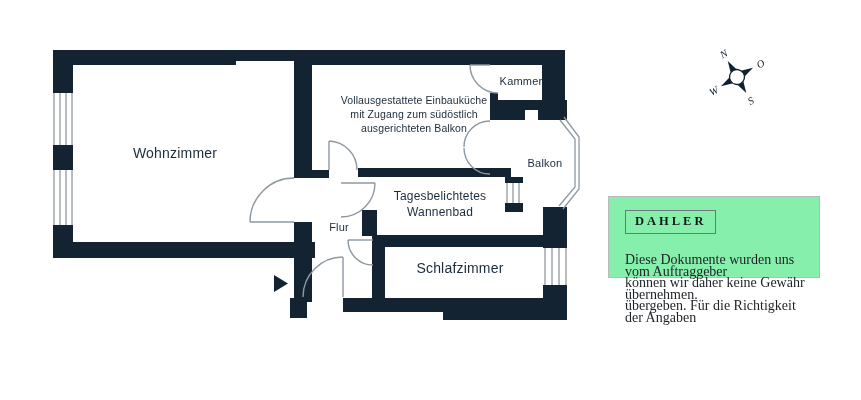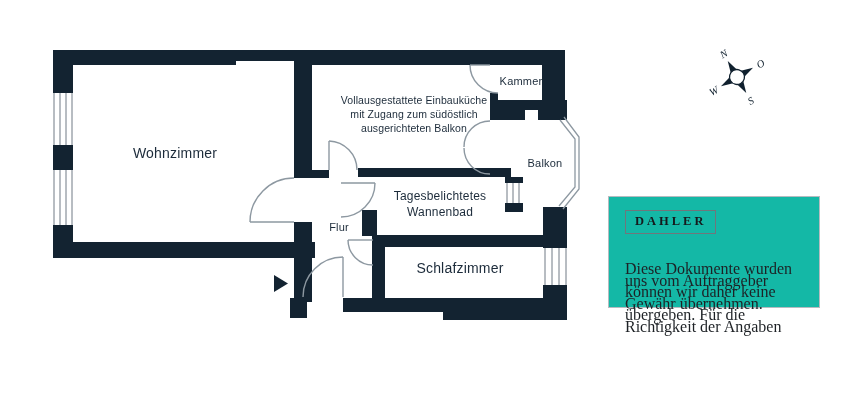--- a/index.html
+++ b/index.html
@@ -5,28 +5,28 @@
   html,body{margin:0;padding:0;background:#ffffff;}
   .canvas{position:relative;width:861px;height:400px;background:#ffffff;overflow:hidden;
           font-family:"Liberation Sans", sans-serif;}
   .plan-svg{position:absolute;left:0;top:0;}
   svg text{fill:#1c2b3a;font-family:"Liberation Sans", sans-serif;}
   .room-label-lg{font-size:14px;letter-spacing:.2px;}
   .room-label-md{font-size:12px;letter-spacing:.2px;}
   .room-label-sm{font-size:11px;letter-spacing:.2px;}
   .note-line{font-size:10.5px;letter-spacing:.1px;}
   .compass-letter{font-family:"Liberation Serif", serif;font-style:italic;font-size:10.5px;fill:#10202e;}
-  .disclaimer-panel{position:absolute;left:608px;top:196px;width:212px;height:112px;
-          border:1px solid #b6bbc0;background:#14b8a6;box-sizing:border-box;padding-left:18px;}
+  .disclaimer-panel{position:absolute;left:608px;top:196px;width:212px;height:82px;
+          border:1px solid #b6bbc0;background:#86efac;box-sizing:border-box;padding-left:18px;}
   .brand-box{position:absolute;left:16px;top:13px;display:inline-block;
           border:1px solid #70767b;padding:3px 9px 4px 9px;
           font-family:"Liberation Serif", serif;font-size:12.5px;font-weight:bold;
           letter-spacing:3px;color:#15191c;}
-  .disclaimer-text{position:absolute;left:16px;top:66px;width:190px;
-          font-family:"Liberation Serif", serif;font-size:16px;line-height:11.6px;color:#1d2125;}
+  .disclaimer-text{position:absolute;left:16px;top:57px;width:190px;
+          font-family:"Liberation Serif", serif;font-size:14px;line-height:11.6px;color:#1d2125;}
 </style>
 </head>
 <body>
 
 <div class="canvas">
 
   <svg class="plan-svg" width="861" height="400" viewBox="0 0 861 400">
 
     <g fill="#132331" stroke="none">
 

